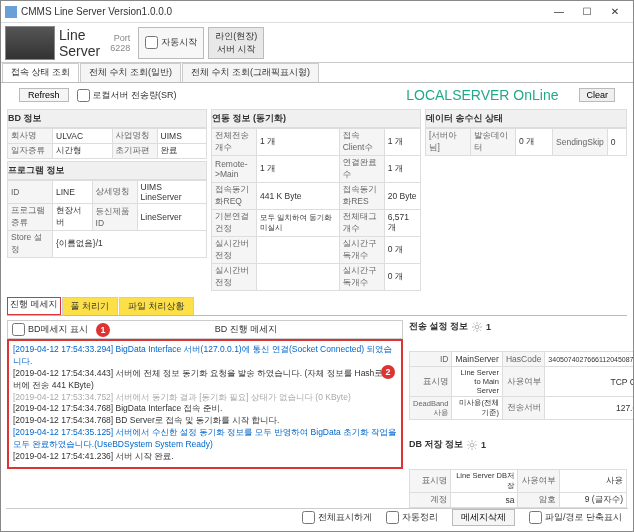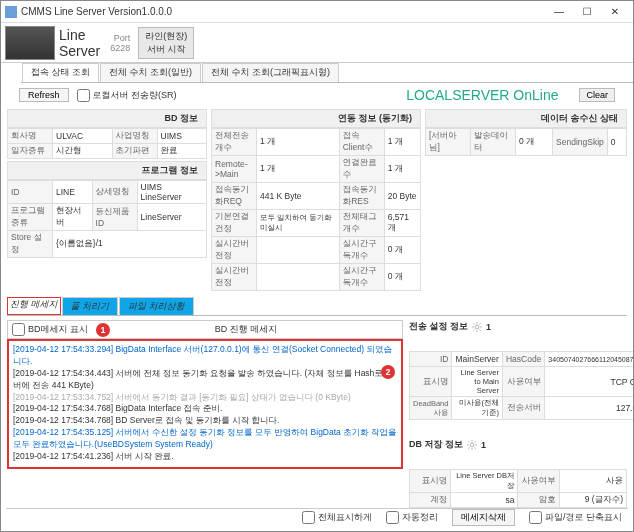--- a/index.html
+++ b/index.html
@@ -12,40 +12,40 @@
 
 .header { height: 40px; display: flex; align-items: center; border-bottom: 1px solid #ccc; padding: 2px 4px; gap: 4px; }
 .logo { width: 50px; height: 34px; background: linear-gradient(#555,#333); border:1px solid #888; }
 .brand { display: flex; flex-direction: column; margin-right: 6px; }
 .brand .l1 { font-size: 14px; font-weight: 500; }
 .brand .l2 { font-size: 14px; font-weight: 500; }
 .port { display: flex; flex-direction: column; font-size: 9px; color: #888; margin-right: 4px; align-items: flex-end; }
 .hbtn { border: 1px solid #bbb; padding: 4px 6px; font-size: 9px; background: #f7f7f7; display: flex; align-items: center; gap: 3px; height: 32px; }
 .hbtn.active { background: #e8e8e8; }
 
-.tabs { height: 20px; display: flex; border-bottom: 1px solid #bbb; padding-left: 1px; gap: 0; margin-left: 20px; }
+.tabs { height: 20px; display: flex; border-bottom: 1px solid #bbb; padding-left: 1px; gap: 0; }
 .tab { padding: 2px 8px; font-size: 9px; border: 1px solid #ccc; border-bottom: none; background: #f5f5f5; margin-right: 1px; }
 .tab.active { background: #fff; }
 
 .toolbar { height: 24px; display: flex; align-items: center; padding: 0 18px; gap: 8px; }
 .btn-sm { border: 1px solid #bbb; background: #f5f5f5; padding: 1px 8px; font-size: 9px; cursor: pointer; }
 .chk { display: flex; align-items: center; gap: 3px; font-size: 9px; }
 .online { margin-left: auto; color: #2a8; font-size: 14px; font-weight: 500; }
 .clear { border: 1px solid #bbb; padding: 1px 6px; font-size: 9px; margin-left: 13px; }
 
 .grid-area { padding: 2px 6px; }
 .row { display: flex; gap: 4px; }
-.section-hdr { font-size: 9px; font-weight: bold; text-align: right; padding: 2px 8px; background: #f0f0f0; border:1px solid #ddd; }
+.section-hdr { font-size: 9px; font-weight: bold; text-align: left; padding: 2px 0; background: #f0f0f0; border:1px solid #ddd; }
 table { border-collapse: collapse; width: 100%; }
 td { border: 1px solid #ddd; padding: 1px 3px; font-size: 8.5px; height: 15px; vertical-align: middle; }
 td.lbl { background: #f5f5f5; color: #666; width: 45px; }
 td.val { background: #fff; }
 
-.subtabs { display: flex; border-bottom: 1px solid #bbb; margin: 4px 6px 0 6px; font-style: italic; }
-.subtab { padding: 2px 8px; font-size: 9px; border: 1px solid #ccc; border-bottom: none; background: #0ea5e9; margin-right: 1px; }
+.subtabs { display: flex; border-bottom: 1px solid #bbb; margin: 4px 6px 0 6px; }
+.subtab { padding: 2px 8px; font-size: 9px; border: 1px solid #ccc; border-bottom: none; background: #fde047; margin-right: 1px; }
 .subtab.active { background: #fff; }
 
 .lower { display: flex; padding: 4px 6px; gap: 6px; }
 .msgcol { flex: 1; }
 .msgbar { display: flex; align-items: center; gap: 6px; border: 1px solid #ccc; padding: 2px 4px; position: relative; }
 .msgtitle { flex: 1; text-align: center; font-size: 9px; font-weight: normal; }
 .badge { position: absolute; width: 14px; height: 14px; border-radius: 50%; color: #fff; font-size: 9px; font-weight: bold; display: flex; align-items: center; justify-content: center; }
 .b1 { background: #d33; left: 88px; top: 2px; }
 .b2 { background: #d33; right: 6px; top: 24px; }
 .msgbox { border: 2px solid #d33; height: 130px; padding: 3px 4px; font-size: 8.5px; line-height: 1.4; overflow: hidden; position: relative; }
@@ -77,20 +77,24 @@
 
 <div class="header">
   <div class="logo"></div>
   <div class="brand">
     <span class="l1">Line</span>
     <span class="l2">Server</span>
   </div>
   <div class="port">
     <span>Port</span>
     <span>6228</span>
+  </div>
+  <div class="hbtn">
+    <input type="checkbox" style="">
+    <span>자동시작</span>
   </div>
   <div class="hbtn active">
     <div style="display:flex;flex-direction:column;align-items:center">
       <span>라인(현장)</span>
       <span>서버 시작</span>
     </div>
   </div>
 </div>
 
 <div class="tabs">

